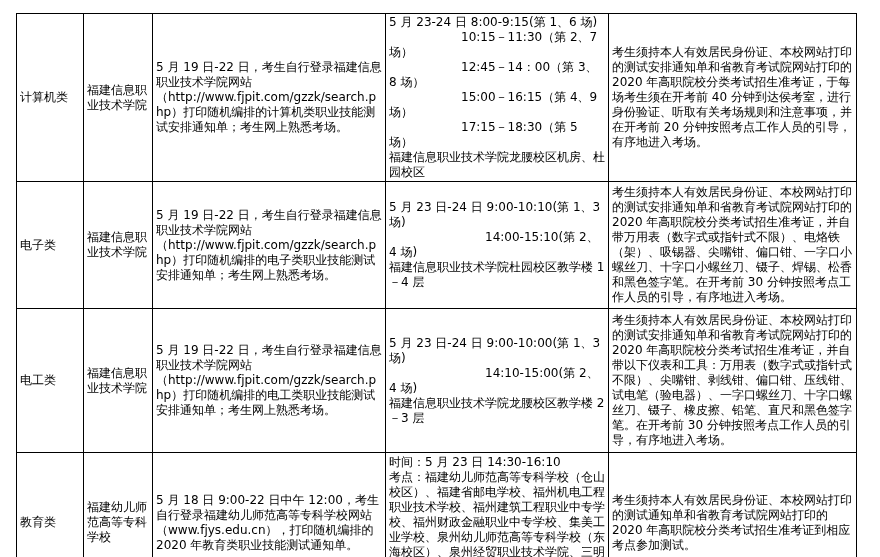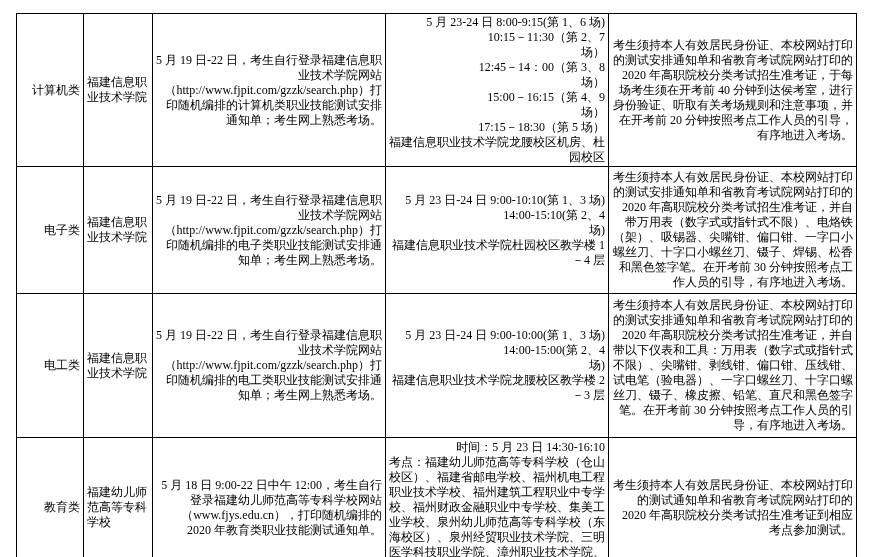--- a/index.html
+++ b/index.html
@@ -28,30 +28,29 @@
     font-size: 12px;
     line-height: 15px;
     color: #000000;
     vertical-align: middle;
     padding: 1px 3px;
     overflow: hidden;
     white-space: pre-wrap;
     overflow-wrap: break-word;
   }
   td.cat {
-    text-align: right;
+    text-align: left;
     font-weight: bold;
     font-weight: normal;
   }
   td.school {
     text-align: left;
   }
   td.text {
-    text-align: right;
-    font-family: Liberation Serif, serif;
+    text-align: left;
   }
   tr.row-0 { height: 113px; }
   tr.row-1 { height: 127px; }
   tr.row-2 { height: 144px; }
   tr.row-3 { height: 140px; }
   col.c-cat { width: 67px; }
   col.c-school { width: 69px; }
   col.c-notice { width: 233px; }
   col.c-schedule { width: 223px; }
   col.c-req { width: 248px; }
@@ -91,21 +90,21 @@
 　　　　　　　　14:00-15:10(第 2、4 场)
 福建信息职业技术学院杜园校区教学楼 1－4 层</td>
         <td class="cell text">考生须持本人有效居民身份证、本校网站打印的测试安排通知单和省教育考试院网站打印的 2020 年高职院校分类考试招生准考证，并自带万用表（数字式或指针式不限）、电烙铁（架）、吸锡器、尖嘴钳、偏口钳、一字口小螺丝刀、十字口小螺丝刀、镊子、焊锡、松香和黑色签字笔。在开考前 30 分钟按照考点工作人员的引导，有序地进入考场。</td>
       </tr>
       <tr class="row-2">
         <td class="cell cat">电工类</td>
         <td class="cell school">福建信息职业技术学院</td>
         <td class="cell text">5 月 19 日-22 日，考生自行登录福建信息职业技术学院网站
 （http://www.fjpit.com/gzzk/search.php）打印随机编排的电工类职业技能测试安排通知单；考生网上熟悉考场。</td>
         <td class="cell text">5 月 23 日-24 日 9:00-10:00(第 1、3 场)
-　　　　　　　　14:00-15:00(第 2、4 场)
+　　　　　　　　14:10-15:00(第 2、4 场)
 福建信息职业技术学院龙腰校区教学楼 2－3 层</td>
         <td class="cell text">考生须持本人有效居民身份证、本校网站打印的测试安排通知单和省教育考试院网站打印的 2020 年高职院校分类考试招生准考证，并自带以下仪表和工具：万用表（数字式或指针式不限）、尖嘴钳、剥线钳、偏口钳、压线钳、试电笔（验电器）、一字口螺丝刀、十字口螺丝刀、镊子、橡皮擦、铅笔、直尺和黑色签字笔。在开考前 30 分钟按照考点工作人员的引导，有序地进入考场。</td>
       </tr>
       <tr class="row-3">
         <td class="cell cat">教育类</td>
         <td class="cell school">福建幼儿师范高等专科学校</td>
         <td class="cell text">5 月 18 日 9:00-22 日中午 12:00，考生自行登录福建幼儿师范高等专科学校网站
 （www.fjys.edu.cn），打印随机编排的 2020 年教育类职业技能测试通知单。</td>
         <td class="cell text">时间：5 月 23 日 14:30-16:10
 考点：福建幼儿师范高等专科学校（仓山校区）、福建省邮电学校、福州机电工程职业技术学校、福州建筑工程职业中专学校、福州财政金融职业中专学校、集美工业学校、泉州幼儿师范高等专科学校（东海校区）、泉州经贸职业技术学院、三明医学科技职业学院、漳州职业技术学院、漳州城市职业学院、闽西职业技术学院。</td>

